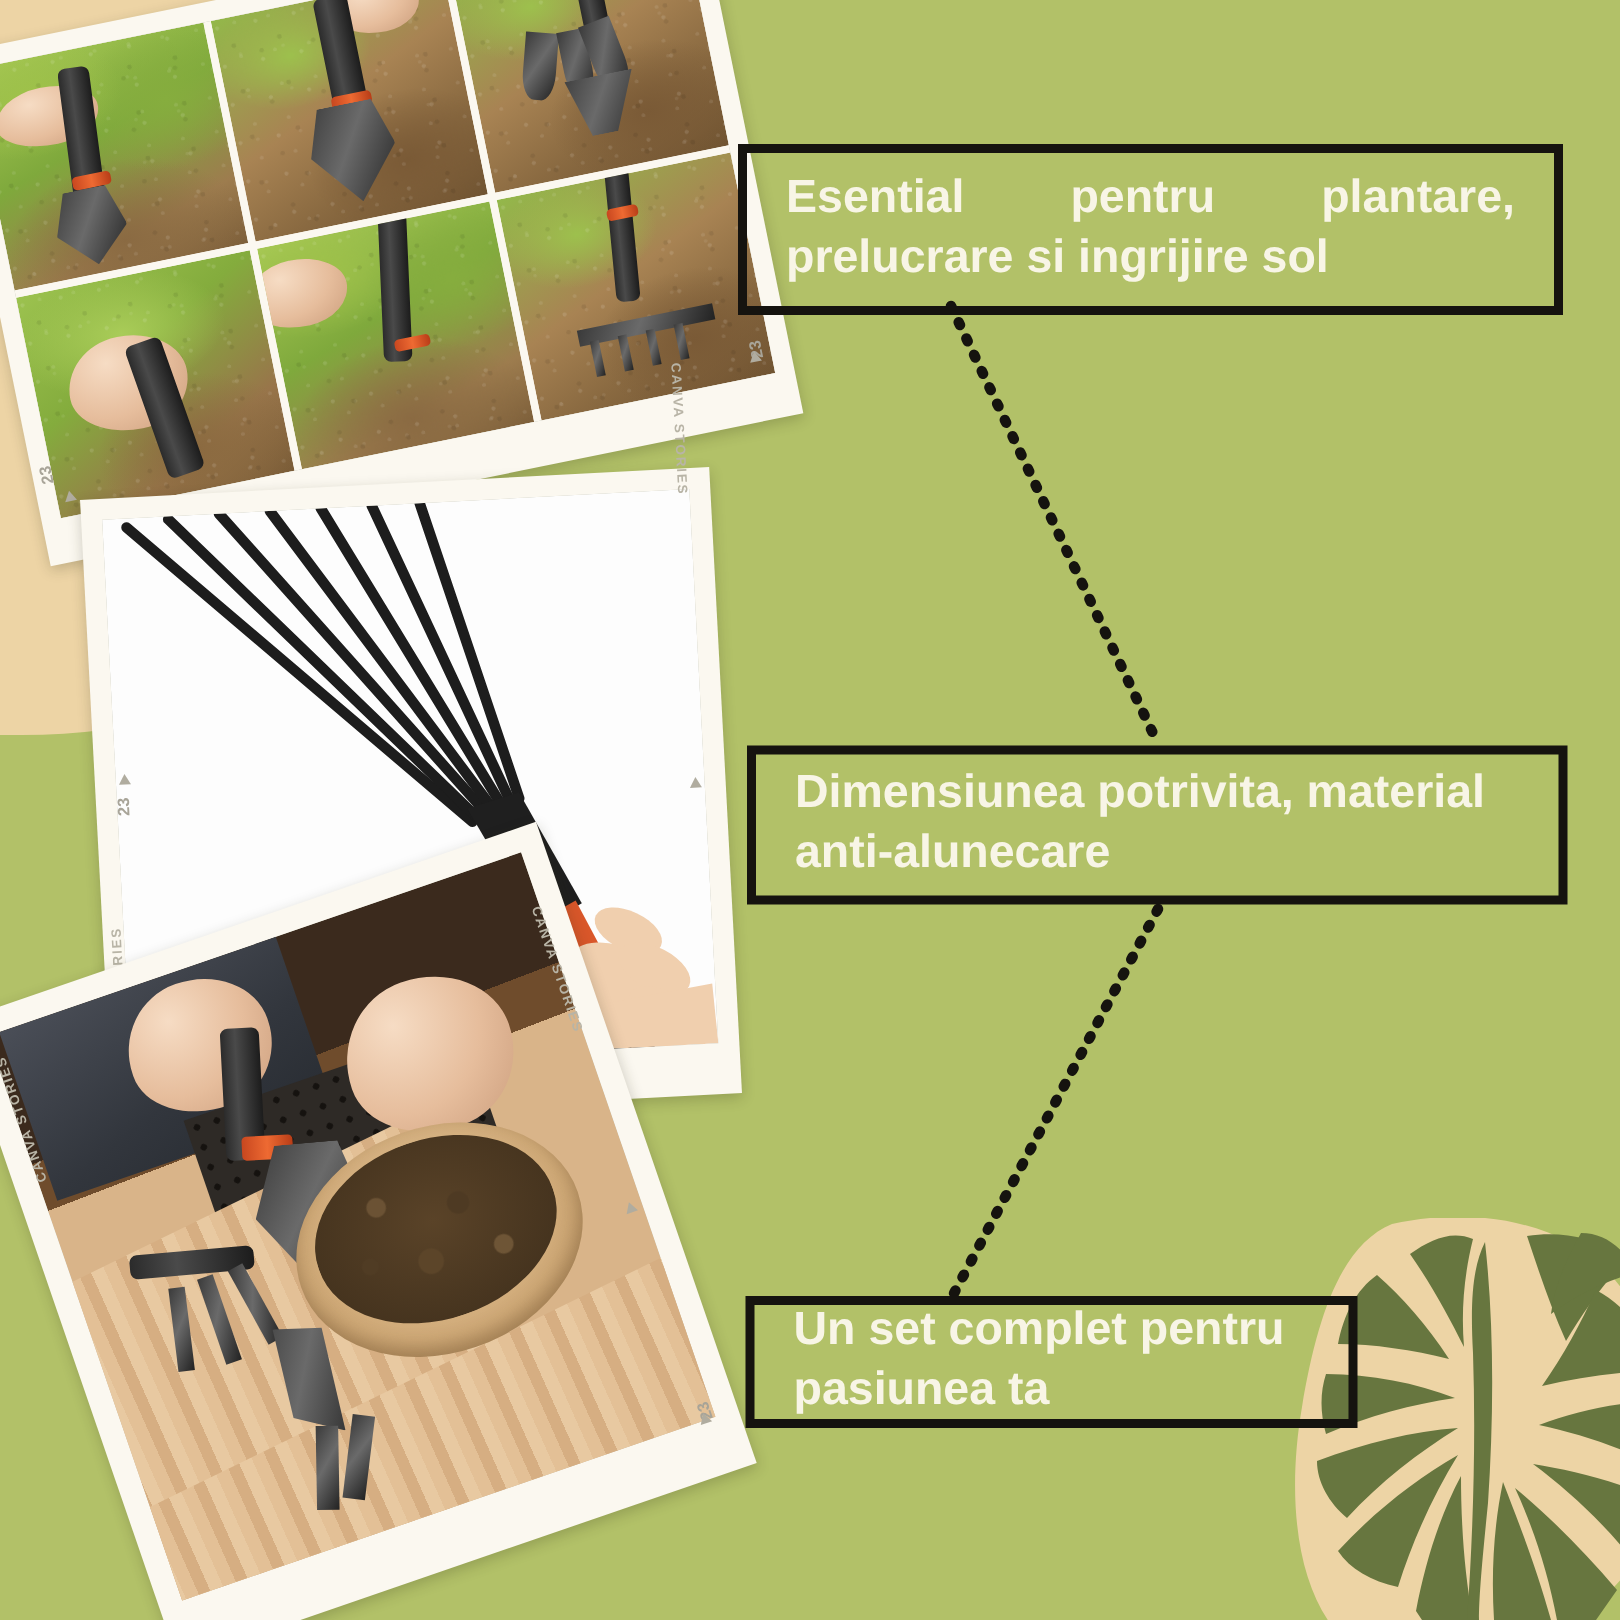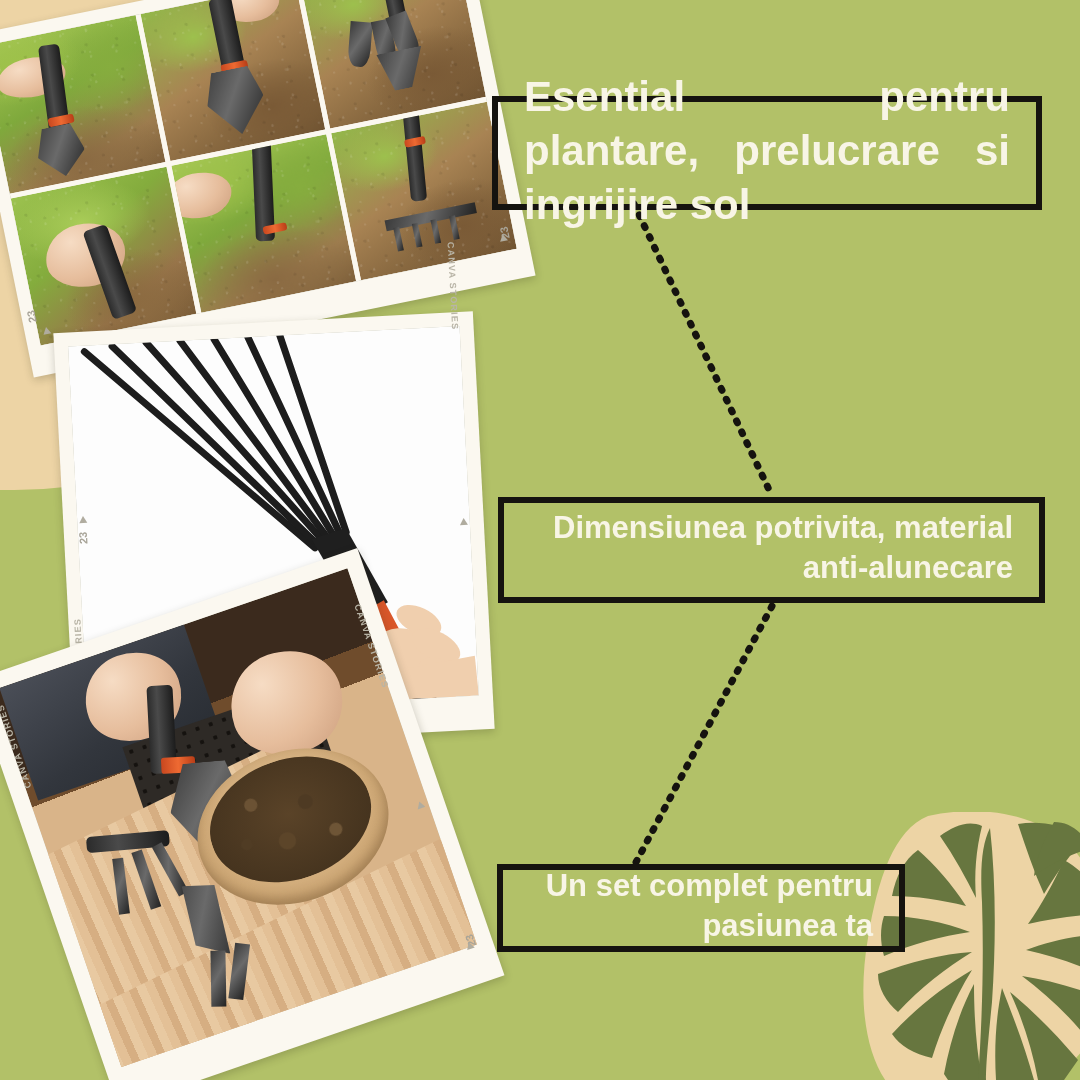--- a/index.html
+++ b/index.html
@@ -186,24 +186,23 @@
     background: transparent;
     display: flex;
     align-items: center;
     padding: 6px 26px 10px 26px;
   }
   .callout p {
     color: #f8f5e6;
     font-weight: bold;
     line-height: 1.28;
     font-family: "Liberation Sans", sans-serif;
-    text-align: right;
   }
   #callout-1 { left: 492px; top: 96px;  width: 550px; height: 114px; }
-  #callout-1 p { font-size: 42px; text-align: justify; text-align-last: left; }
+  #callout-1 p { font-size: 31px; text-align: justify; text-align-last: left; }
   #callout-2 { left: 498px; top: 497px; width: 547px; height: 106px; }
   #callout-2 p { font-size: 31px; }
   #callout-3 { left: 497px; top: 864px; width: 408px; height: 88px; }
   #callout-3 p { font-size: 31px; }
 
   
   .connector { position: absolute; pointer-events: none; }
   #connector-1 { left: 600px; top: 200px; width: 220px; height: 320px; }
   #connector-2 { left: 610px; top: 590px; width: 180px; height: 290px; }
 </style>

